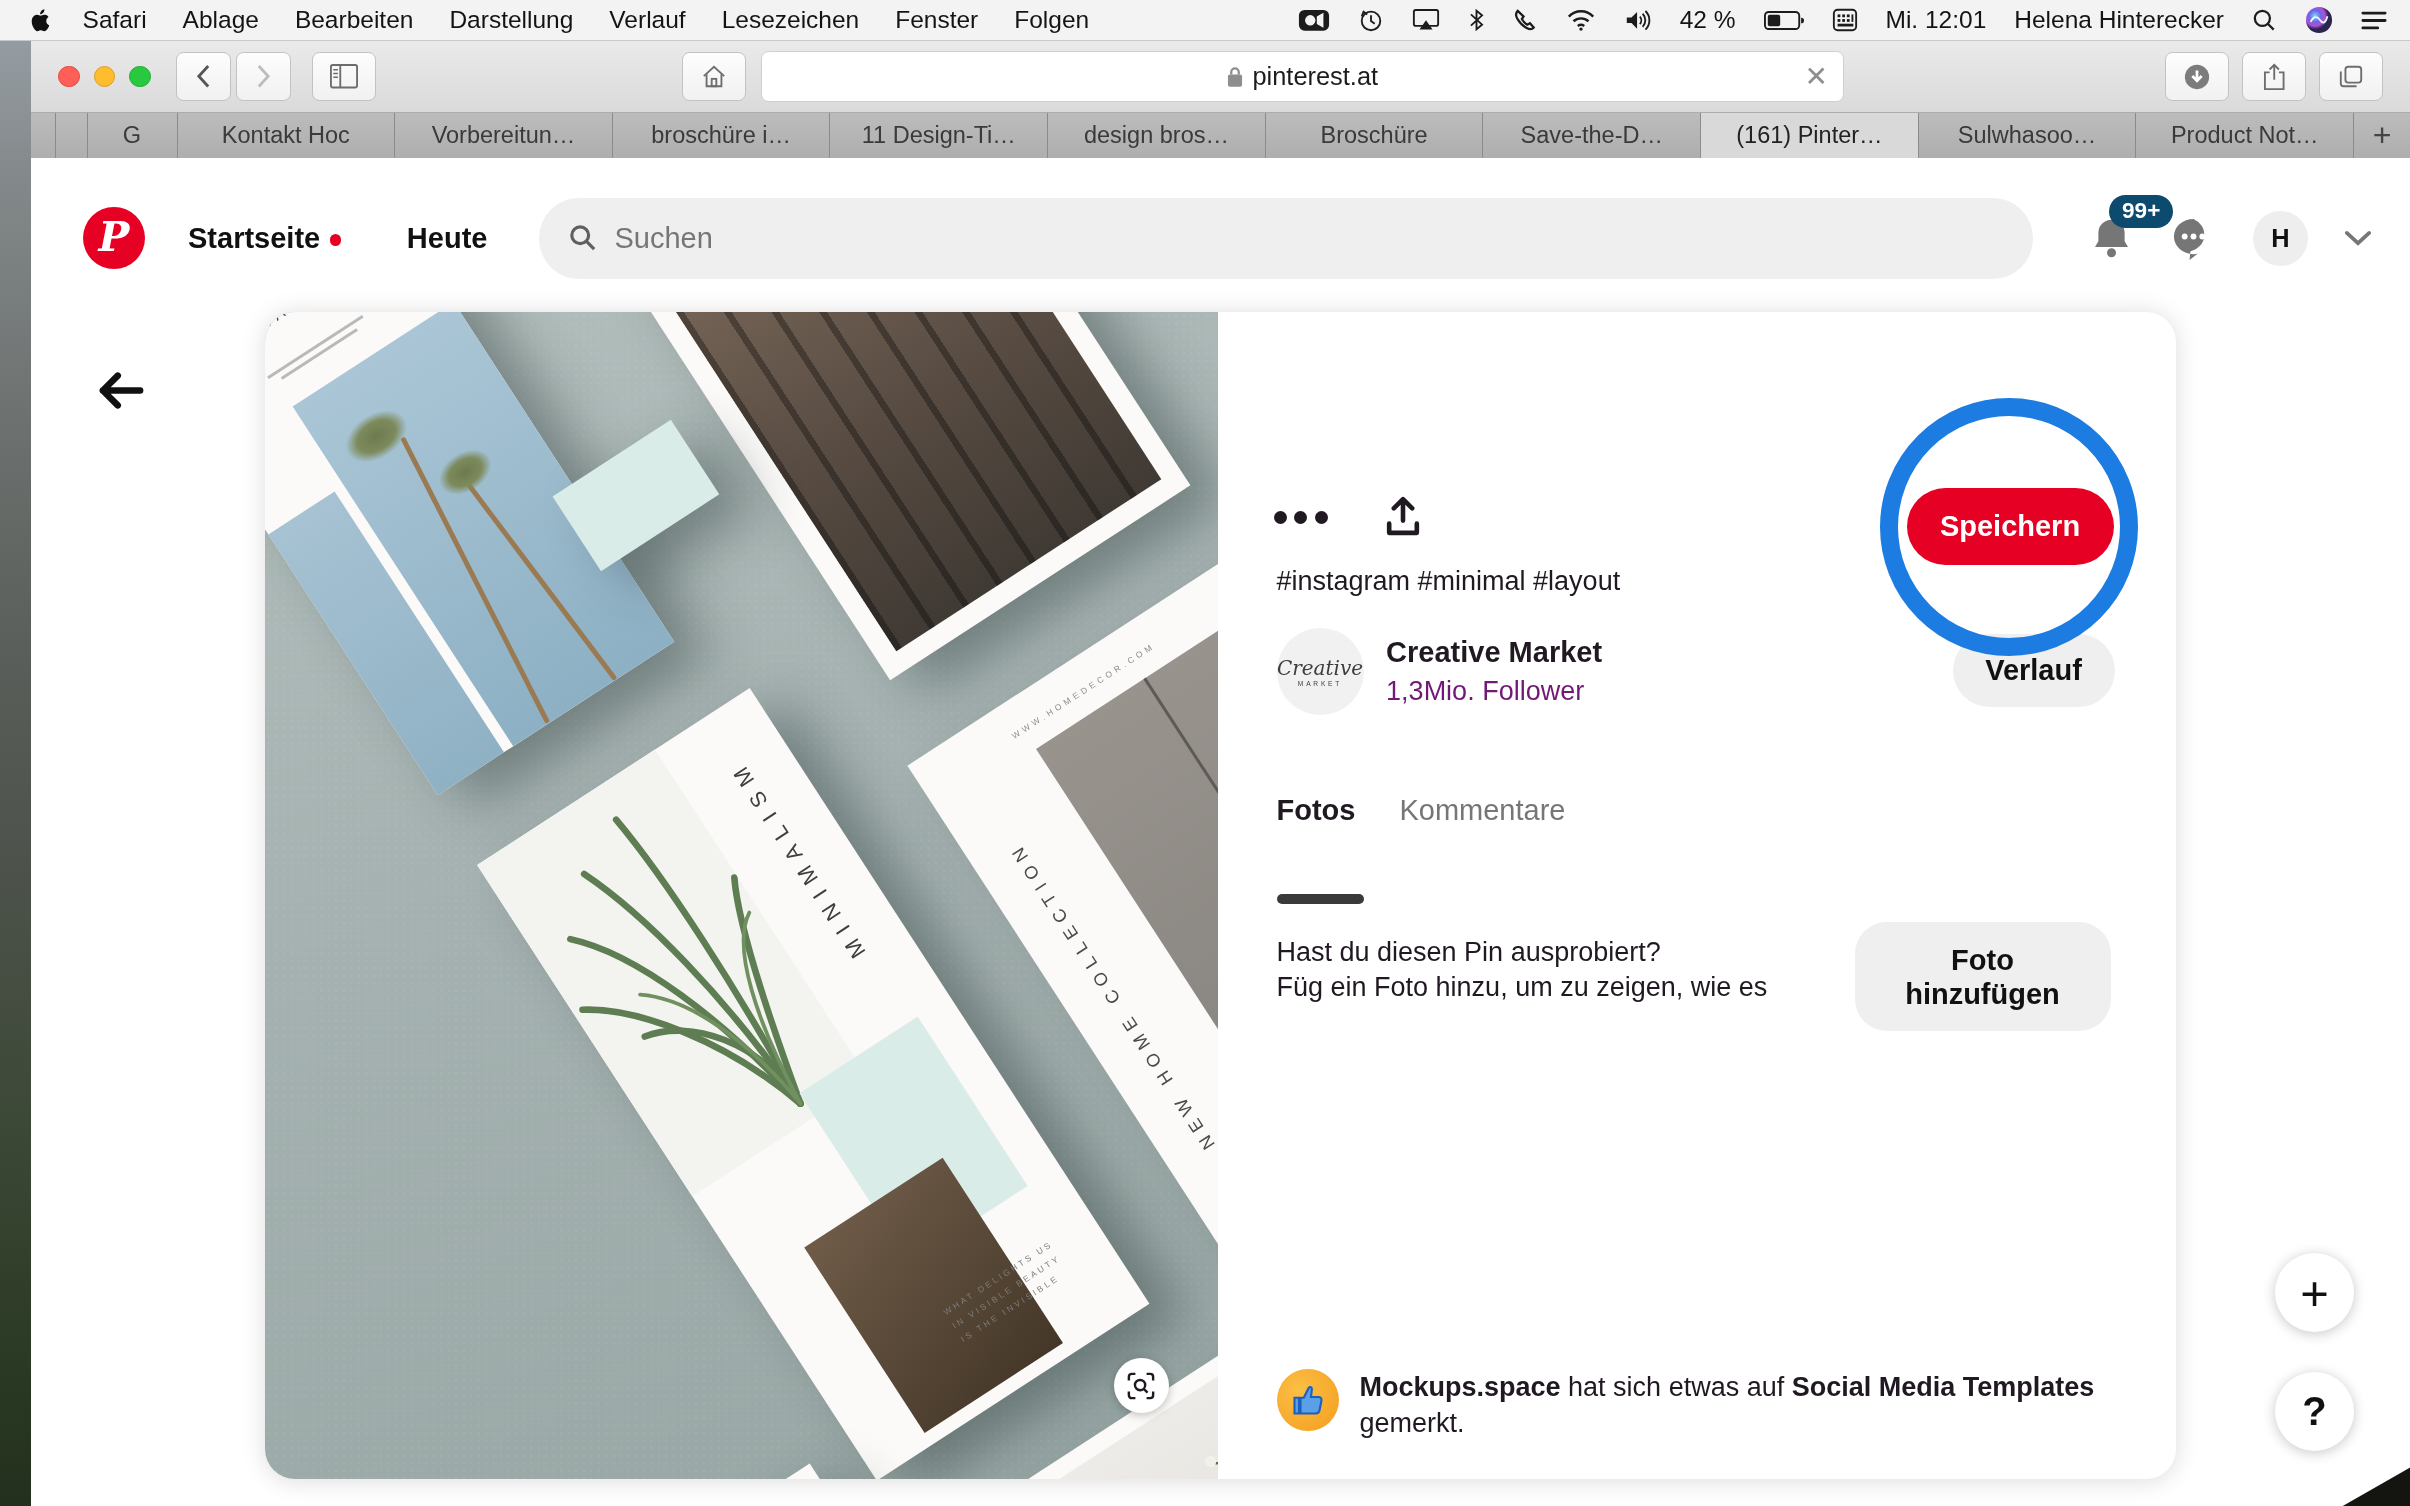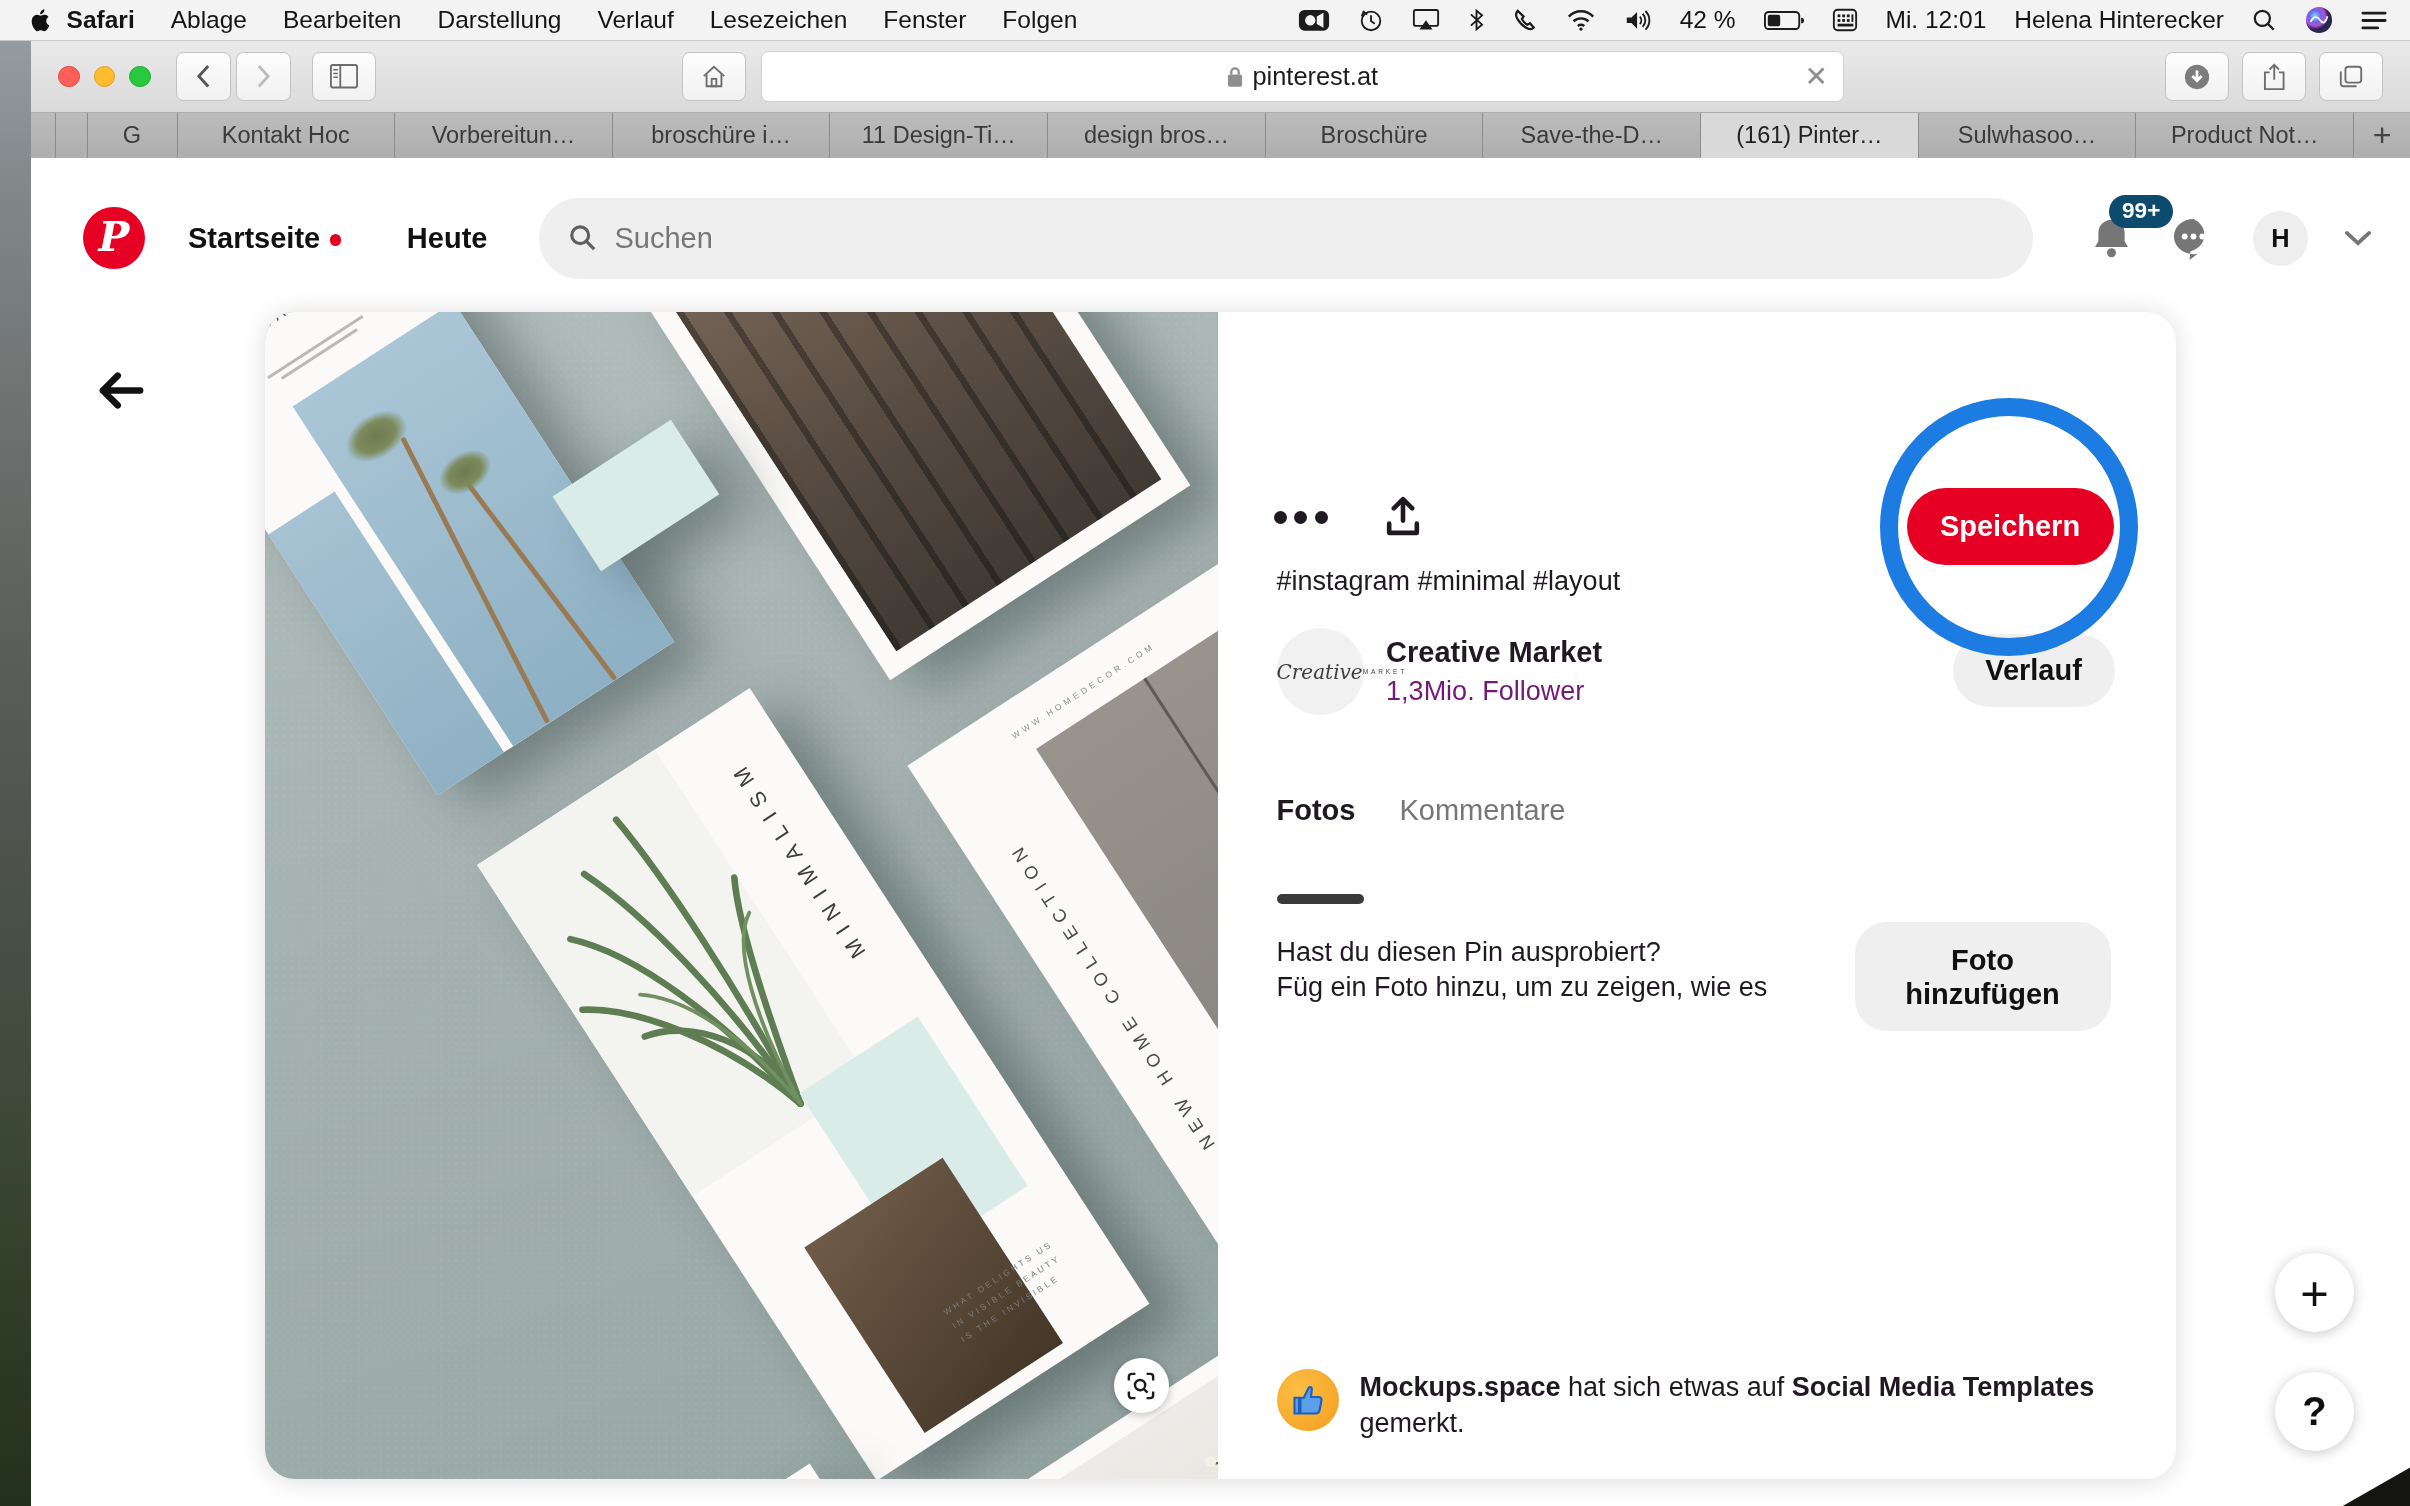--- a/index.html
+++ b/index.html
@@ -11,21 +11,21 @@
     background:linear-gradient(#9aa2a8 0%,#83888a 12%,#6a6e6c 30%,#55595464 45%,#4f544e 55%,#3c4836 75%,#2b3a24 90%,#22301d 100%);
     background-color:#5a5f5b; }
   .corner-wedge { position:absolute; right:0; bottom:0; width:0; height:0;
     border-left:70px solid transparent; border-bottom:40px solid #141410; }
 
   
   .menubar { position:absolute; left:0; top:0; width:2411px; height:41px; background:#f3f3f3;
     border-bottom:0.9px solid #c9c9c9; display:flex; align-items:center; font-size:24.5px; color:#141414; z-index:40; }
   .menubar .apple { margin-left:28px; display:flex; align-items:center; }
   .menu-item { margin-left:36px; }
-  .menu-item.app { font-weight:bold; margin-left:16px; }
+  .menu-item.app { font-weight:normal; margin-left:32px; }
   .mb-right { margin-left:auto; display:flex; align-items:center; gap:28px; padding-right:24.5px; }
   .mb-ic { display:flex; align-items:center; }
   .mb-text { font-size:24.5px; }
 
   
   .window { position:absolute; left:31px; top:41px; width:2379px; height:1465px; background:#fff; }
   .titlebar { height:72px; background:linear-gradient(#eaeaea,#dadada); border-bottom:0.9px solid #acacac;
     display:flex; align-items:center; padding:0 27px; }
   .lights { display:flex; gap:14px; margin-right:24.5px; }
   .light { width:21.7px; height:21.7px; border-radius:50%; }
@@ -131,22 +131,22 @@
   .lens-btn { position:absolute; right:49px; bottom:66px; width:55px; height:55px; border-radius:50%;
     background:#fff; box-shadow:0 1.9px 9.4px rgba(0,0,0,.25); display:flex; align-items:center; justify-content:center; }
 
   
   .panel { position:relative; width:959px; height:1167px; }
   .more-share { position:absolute; left:56px; top:184px; display:flex; align-items:center; gap:56px; }
   .dots3 { display:flex; gap:7.5px; }
   .dots3 i { width:13px; height:13px; border-radius:50%; background:#211922; }
   .hashtags { position:absolute; left:59px; top:254px; font-size:27px; color:#211922; }
   .author { position:absolute; left:59px; top:316px; display:flex; align-items:center; gap:22.6px; }
-  .cm-avatar { width:87px; height:87px; border-radius:50%; background:#f1f1f1; display:flex; flex-direction:row;
-    align-items:center; justify-content:flex-start; color:#3d3d3d; }
+  .cm-avatar { width:87px; height:87px; border-radius:50%; background:#f1f1f1; display:flex; flex-direction:column;
+    align-items:center; justify-content:center; color:#3d3d3d; }
   .cm-avatar .s1 { font-family:"DejaVu Serif", serif; font-style:italic; font-size:20px; }
   .cm-avatar .s2 { font-size:6.6px; letter-spacing:2.8px; margin-top:0.9px; }
   .author .name { font-weight:bold; font-size:29px; color:#211922; }
   .author .foll { font-size:27px; color:#701a75; margin-top:7.5px; }
 
   .save-btn { position:absolute; left:689px; top:176px; width:207px; height:77px; border-radius:39px;
     background:#e60023; color:#fff; font-weight:bold; font-size:29px; display:flex; align-items:center;
     justify-content:center; z-index:2; }
   .anno-ring { position:absolute; left:662px; top:86px; width:258px; height:258px; border-radius:50%;
     border:18px solid #1d7ce2; z-index:5; pointer-events:none; }

